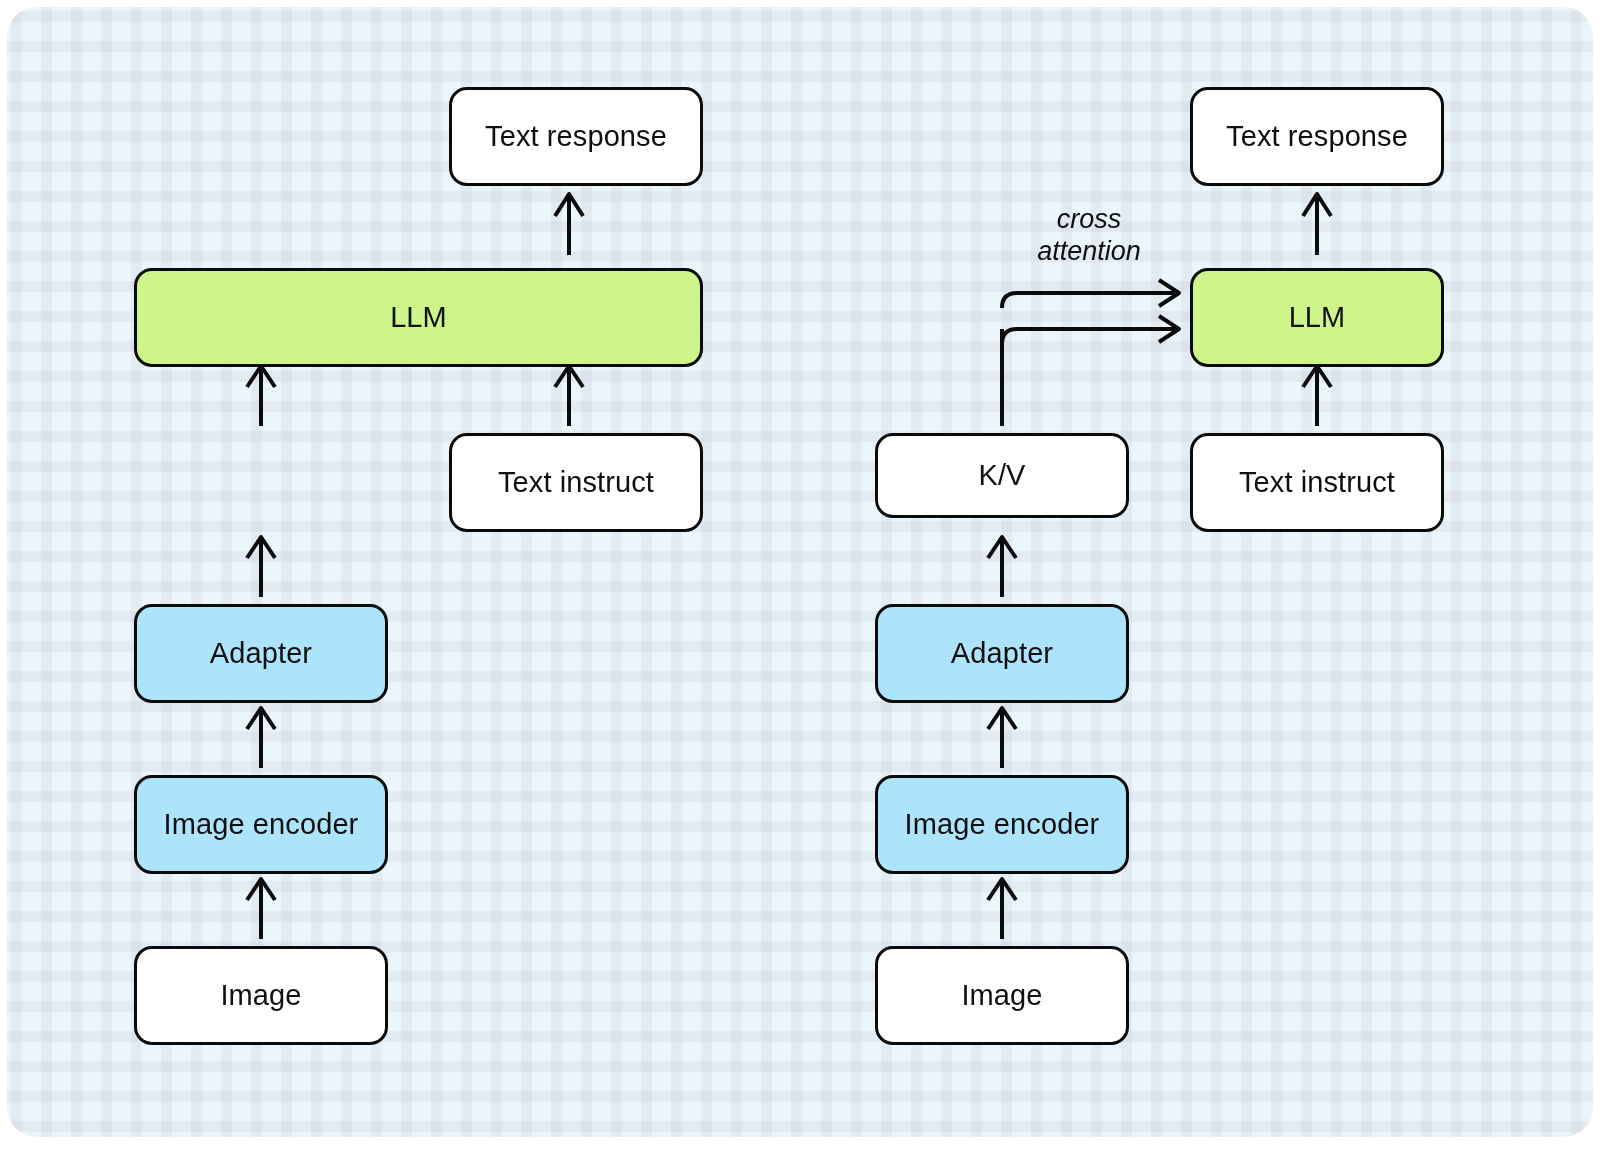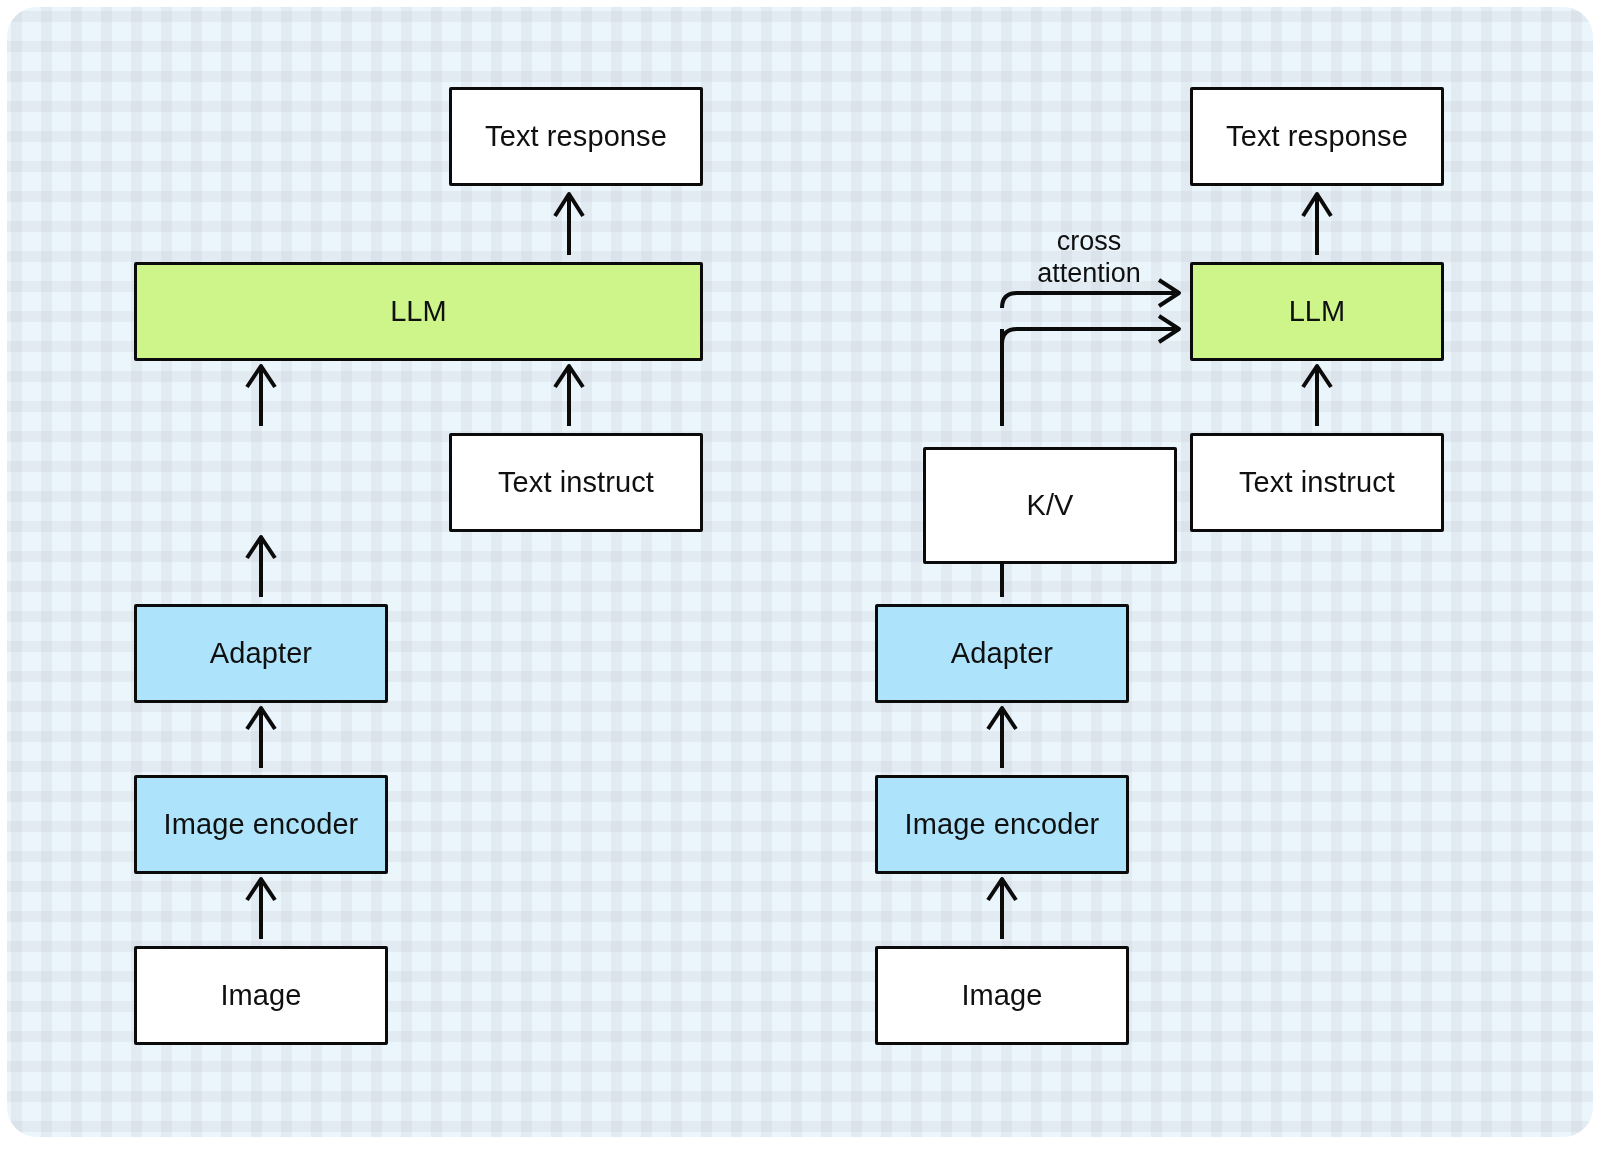--- a/index.html
+++ b/index.html
@@ -36,33 +36,33 @@
     position: absolute;
     left: 0;
     top: 0;
     width: 1586px;
     height: 1130px;
   }
   .node-box {
     position: absolute;
     box-sizing: border-box;
     border: 3px solid #0b0b0b;
-    border-radius: 2px;
+    border-radius: 18px;
     display: flex;
     align-items: center;
     justify-content: center;
     font-size: 29px;
     color: #101010;
     letter-spacing: 0.1px;
     line-height: 1.1;
     text-align: center;
   }
   .fill-white { background: #ffffff; }
   .fill-blue  { background: #ade3fb; }
-  .fill-green { background: #cdf58a; }
+  .fill-green { background: #cdf58a; margin-top: 6px; }
   .edge-label {
     position: absolute;
     font-size: 27px;
     color: #101010;
     line-height: 1.2;
     text-align: center;
     white-space: pre-line;
   }
 </style>
 </head>
@@ -151,26 +151,26 @@
   <div class="node-box fill-blue" style="left:127px; top:597px; width:254px; height:99px;">Adapter</div>
 
   <div class="node-box fill-blue" style="left:127px; top:768px; width:254px; height:99px;">Image encoder</div>
 
   <div class="node-box fill-white" style="left:127px; top:939px; width:254px; height:99px;">Image</div>
 
   <div class="node-box fill-white" style="left:1183px; top:80px;  width:254px; height:99px;">Text response</div>
 
   <div class="node-box fill-green" style="left:1183px; top:255px; width:254px; height:99px;">LLM</div>
 
-  <div class="node-box fill-white" style="left:868px; top:440px; width:254px; height:117px;margin-left:48px;">K/V</div>
+  <div class="node-box fill-white" style="left:868px; top:426px; width:254px; height:85px;">K/V</div>
 
   <div class="node-box fill-white" style="left:1183px; top:426px; width:254px; height:99px;">Text instruct</div>
 
   <div class="node-box fill-blue" style="left:868px; top:597px; width:254px; height:99px;">Adapter</div>
 
   <div class="node-box fill-blue" style="left:868px; top:768px; width:254px; height:99px;">Image encoder</div>
 
   <div class="node-box fill-white" style="left:868px; top:939px; width:254px; height:99px;">Image</div>
 
-  <div class="edge-label" style="left:982px; top:218px; width:200px;">cross
+  <div class="edge-label" style="left:982px; top:196px; width:200px;font-style:italic;">cross
 attention</div>
 
 </div>
 
 </body></html>

